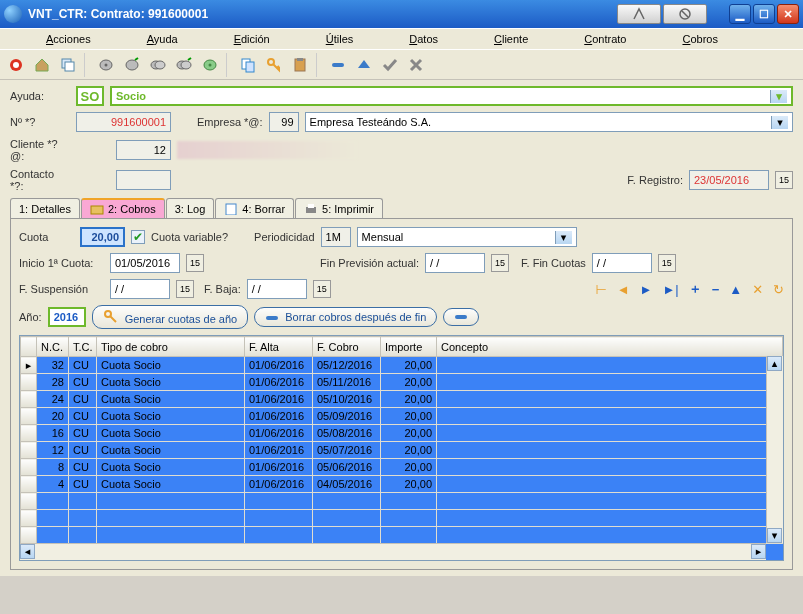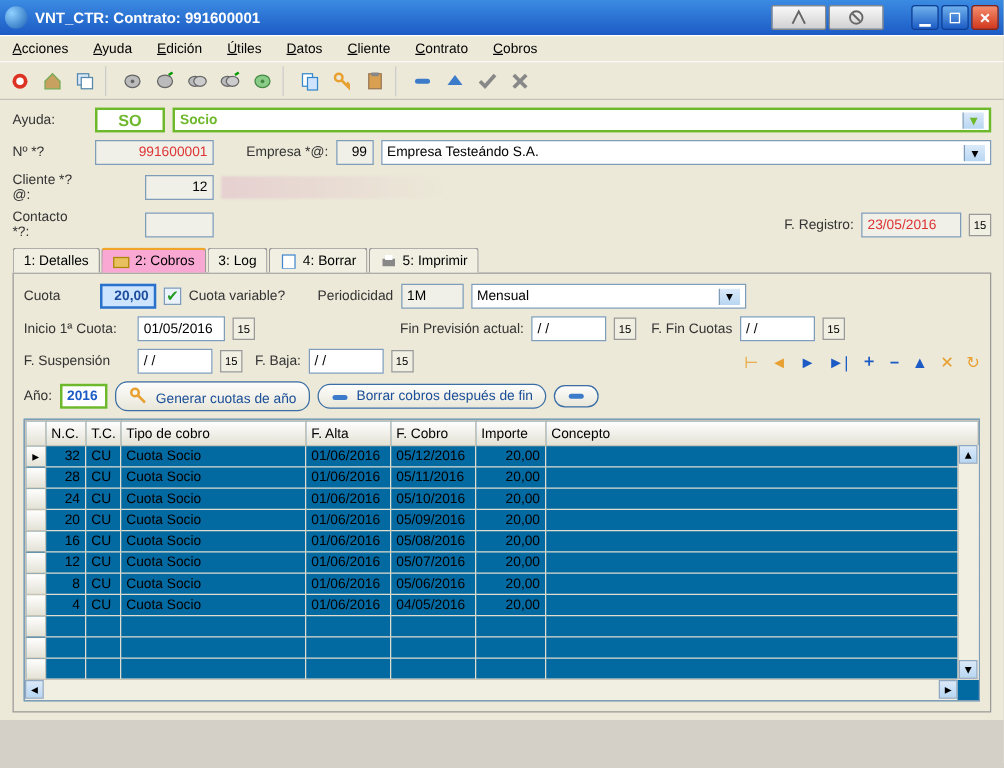--- a/index.html
+++ b/index.html
@@ -8,21 +8,21 @@
   .titlebar { background: linear-gradient(to bottom, #3b8be2, #1c5bc5); height: 28px; display: flex; align-items: center; color: #fff; padding: 0 4px; }
   .titlebar .icon { width: 18px; height: 18px; background: radial-gradient(circle at 30% 30%, #8fd1ff, #1a5fb4); border-radius: 50%; margin-right: 6px; }
   .titlebar .title { flex: 1; font-weight: bold; font-size: 12px; }
   .titlebar .btns { display: flex; gap: 2px; }
   .titlebar .exbtn { width: 44px; height: 20px; background: linear-gradient(to bottom, #f9f9f9, #d0d0d0); border: 1px solid #888; display: flex; align-items: center; justify-content: center; border-radius: 2px; }
   .titlebar .winbtn { width: 22px; height: 20px; border-radius: 3px; display: flex; align-items: center; justify-content: center; font-weight: bold; color: #fff; }
   .winbtn.min, .winbtn.max { background: linear-gradient(to bottom, #6fb1ec, #1c5bc5); border: 1px solid #0f3f92; }
   .winbtn.close { background: linear-gradient(to bottom, #f58d6e, #d1371c); border: 1px solid #8b200c; }
 
   .menubar { background: #ece9d8; height: 22px; display: flex; align-items: center; padding: 0 4px; border-top: 1px solid #fff; border-bottom: 1px solid #fff; gap: 8px; }
-  .menubar span { padding: 2px 6px; cursor: default; }
+  .menubar span { padding: 2px 6px; cursor: default; margin-left: 36px; }
   .menubar span::first-letter { text-decoration: underline; }
 
   .toolbar { background: #ece9d8; height: 30px; display: flex; align-items: center; padding: 2px 4px; gap: 2px; border-bottom: 1px solid #c5c2b8; }
   .tbtn { width: 24px; height: 24px; border: 1px solid transparent; display: flex; align-items: center; justify-content: center; border-radius: 2px; }
   .tsep { width: 6px; height: 24px; border-left: 1px solid #ccc; margin: 0 2px; }
 
   .content { background: #ece9d8; padding: 6px 10px; position: relative; }
   .row { display: flex; align-items: center; margin-bottom: 6px; gap: 6px; }
   .lbl { color: #333; }
 
@@ -41,21 +41,21 @@
 
   .tabpanel { border: 1px solid #999; background: #ece9d8; padding: 8px; }
 
   .inline-input { border: 1px solid #7f9db9; background: #fff; height: 20px; padding: 0 4px; display: flex; align-items: center; justify-content: flex-end; }
   .focused { border: 2px solid #2a72c9; background: #cde4ff; color: #1c4d9c; font-weight: bold; }
 
   .check { width: 14px; height: 14px; border: 1px solid #7f9db9; background: #eaf2fb; display: flex; align-items: center; justify-content: center; color: #229a22; font-size: 12px; }
 
   .datebtn { width: 18px; height: 18px; border: 1px solid #999; background: #f0efe2; display: flex; align-items: center; justify-content: center; font-size: 9px; }
 
-  .gridwrap { border: 1px solid #7f9db9; background: #0369a1; margin-top: 6px; }
+  .gridwrap { border: 1px solid #7f9db9; background: #3b82f6; margin-top: 6px; }
   table { border-collapse: collapse; width: 100%; table-layout: fixed; }
   th { background: linear-gradient(to bottom, #fefefe, #e3e1d4); border: 1px solid #c5c2b8; height: 20px; font-weight: normal; text-align: left; padding: 0 4px; white-space: nowrap; overflow: hidden; }
   td { border: 1px solid #e0ddd0; height: 17px; padding: 0 4px; white-space: nowrap; overflow: hidden; }
   .rnum { text-align: right; }
   .rowhead { background: linear-gradient(to bottom, #fefefe, #e3e1d4); border: 1px solid #c5c2b8; text-align: center; }
   .gridscroll { height: 226px; position: relative; }
   .scrollbar-v { position: absolute; right: 0; top: 20px; bottom: 17px; width: 17px; background: #f1efe2; border-left: 1px solid #c5c2b8; }
   .scrollbar-h { position: absolute; left: 0; bottom: 0; right: 17px; height: 17px; background: #f1efe2; border-top: 1px solid #c5c2b8; }
   .sbtn { background: linear-gradient(to bottom, #dbeaf9, #b8d6f2); border: 1px solid #8fa8c4; width: 15px; height: 15px; display: flex; align-items: center; justify-content: center; position: absolute; }
 
@@ -190,21 +190,21 @@
       <svg width="16" height="16">
         <path d="M3 3 L13 13 M13 3 L3 13" stroke="#888" stroke-width="3"></path>
       </svg>
     </div>
 </div>
 
 <div class="content">
 
   <div class="row">
     <span class="lbl" style="width:60px">Ayuda:</span>
-    <div class="field greenbox" style="width:56px;justify-content:center">SO</div>
+    <div class="field greenbox" style="width:28px;justify-content:center">SO</div>
     <div class="field combo greenbox" style="flex:1">
       <div class="val">Socio</div>
       <div class="arrow">▾</div>
     </div>
   </div>
 
   <div class="row">
     <span class="lbl" style="width:60px">Nº *?</span>
     <div class="field readonly" style="width:95px;color:#d33;justify-content:flex-end">991600001</div>
     <span class="lbl" style="margin-left:20px">Empresa *@:</span>
@@ -259,21 +259,21 @@
   </div>
 
   <div class="tabpanel">
 
     <div class="row">
       <span class="lbl" style="width:55px">Cuota</span>
       <div class="inline-input focused" style="width:45px">20,00</div>
       <div class="check">✔</div>
       <span class="lbl">Cuota variable?</span>
       <span class="lbl" style="margin-left:20px">Periodicidad</span>
-      <div class="field readonly" style="width:50px">1M</div>
+      <div class="field readonly" style="width:30px">1M</div>
       <div class="field combo" style="width:220px">
         <div class="val">Mensual</div>
         <div class="arrow">▾</div>
       </div>
     </div>
 
     <div class="row">
       <span class="lbl" style="width:85px">Inicio 1ª Cuota:</span>
       <div class="field" style="width:70px">01/05/2016</div>
       <div class="datebtn">15</div>

